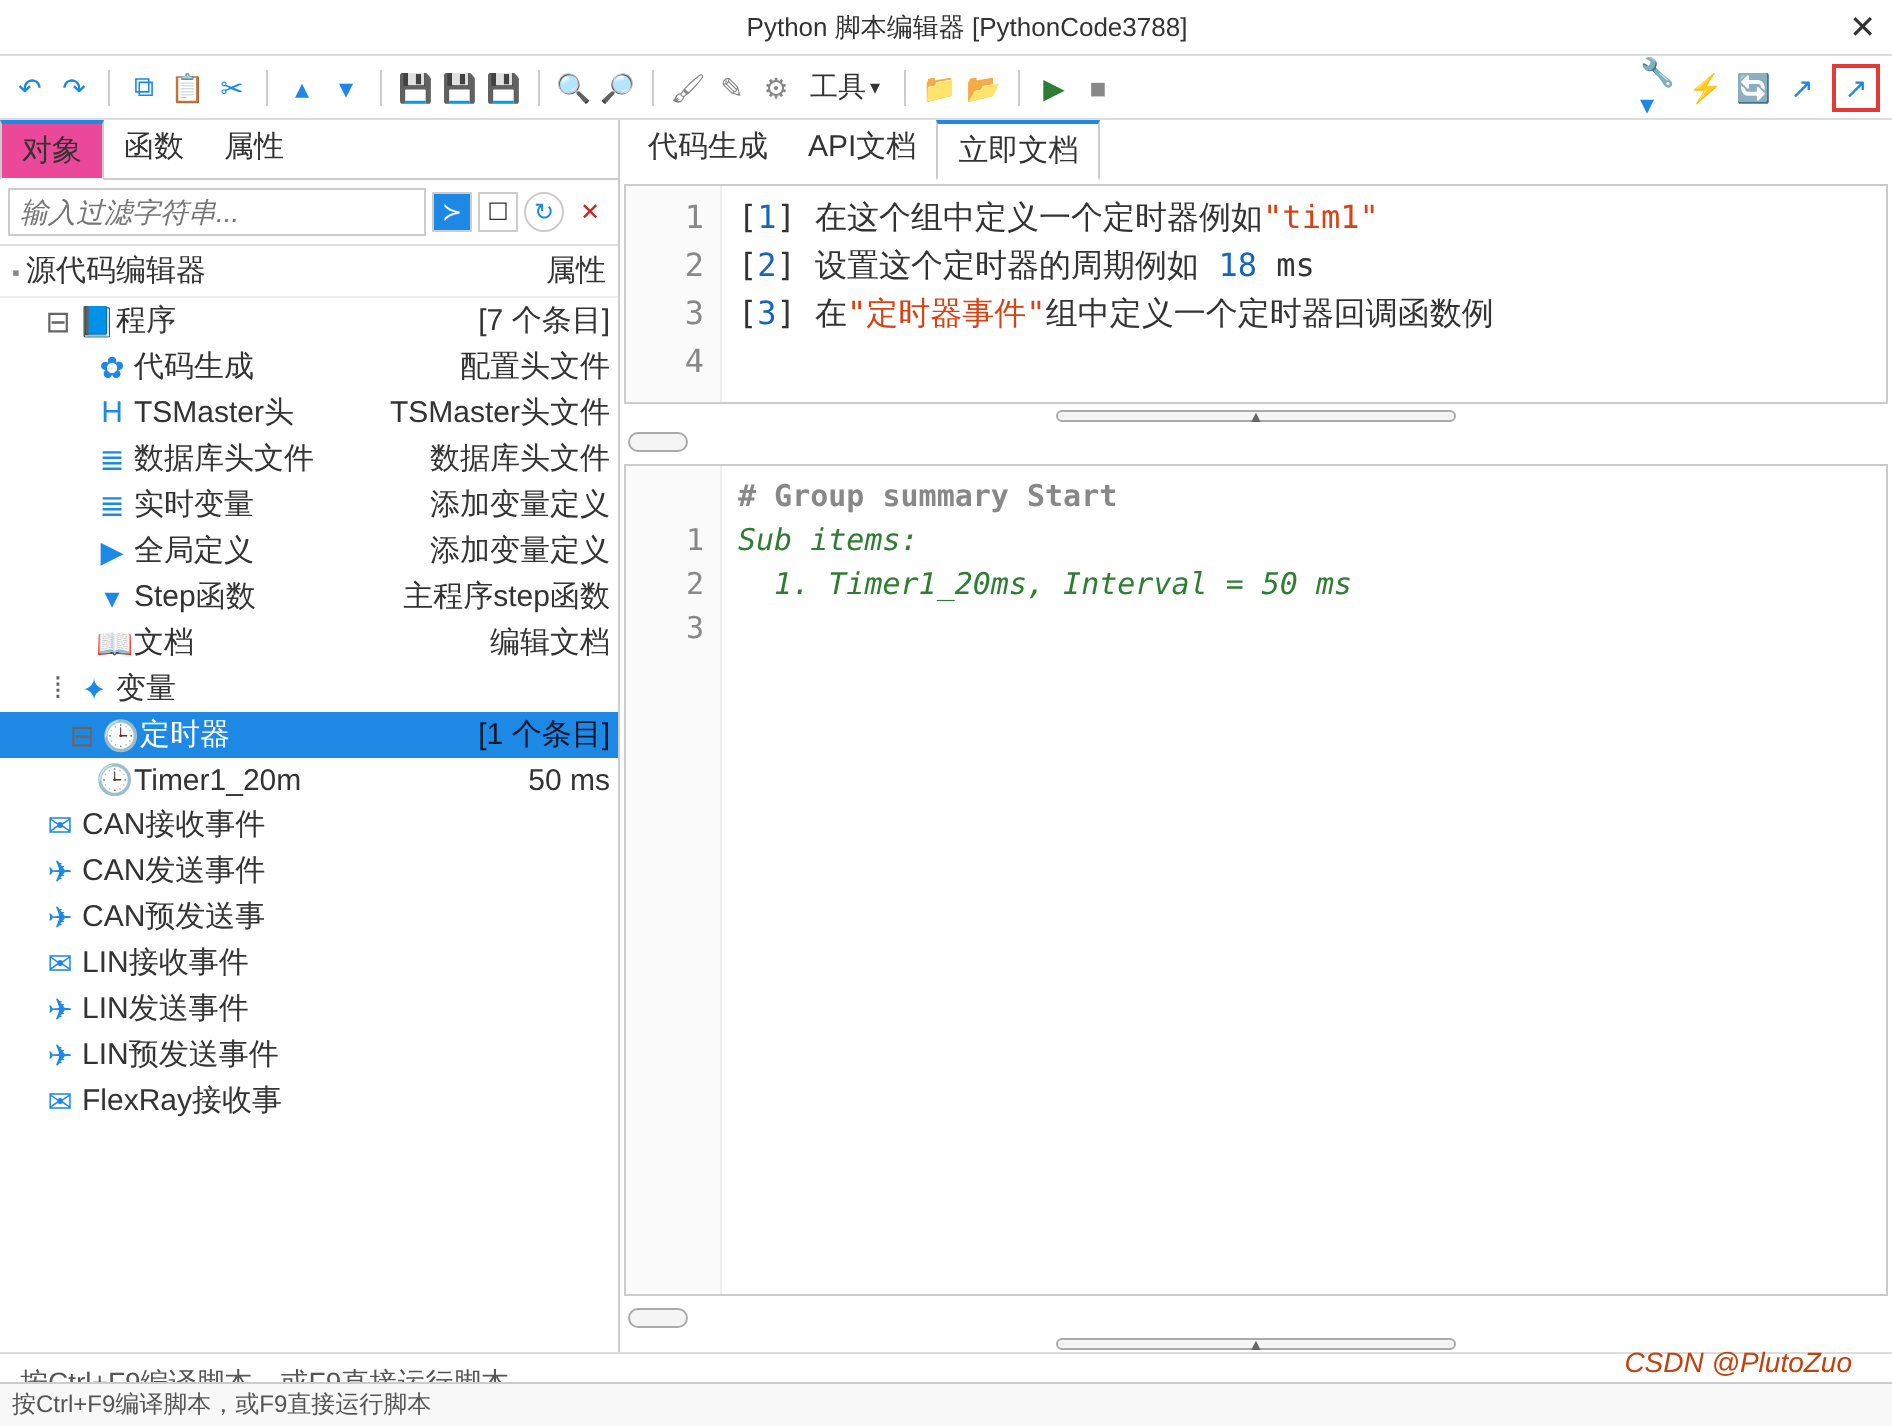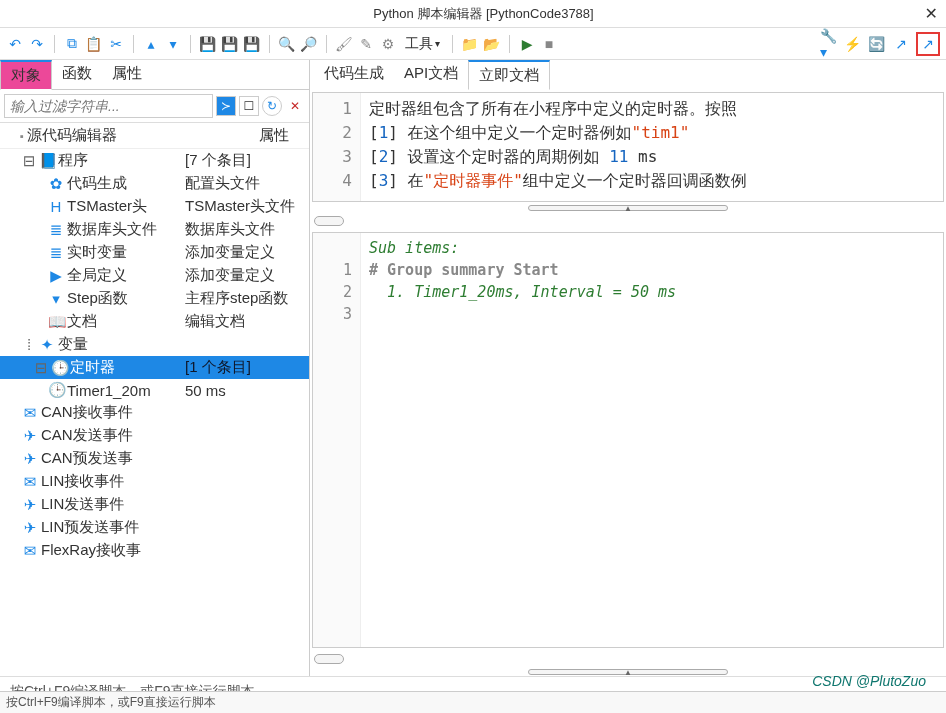--- a/index.html
+++ b/index.html
@@ -22,27 +22,27 @@
 .left-pane { width: 310px; border-right: 1px solid #ccc; display: flex; flex-direction: column; }
 .tabs { display: flex; border-bottom: 1px solid #ccc; height: 30px; }
 .tab { padding: 4px 10px; cursor: pointer; font-size: 15px; }
 .tab.active { background: #ec4899; border: 1px solid #ccc; border-bottom: 1px solid #fff; margin-bottom: -1px; border-top: 2px solid #1E88E5; }
 
 .filter-row { display: flex; align-items: center; padding: 4px; gap: 3px; border-bottom: 1px solid #ddd; }
 .filter-input { flex: 1; border: 1px solid #ccc; padding: 3px 5px; font-size: 14px; color: #888; font-style: italic; }
 .filter-btn { width: 20px; height: 20px; border: 1px solid #ccc; display: flex; align-items: center; justify-content: center; cursor: pointer; font-size: 12px; }
 .filter-btn.ps { background: #1E88E5; color: white; }
 
-.tree-header { display: flex; font-size: 15px; padding: 3px 20px; border-bottom: 1px solid #eee; }
+.tree-header { display: flex; font-size: 15px; padding: 3px 6px; border-bottom: 1px solid #eee; }
 .tree-header .col1 { flex: 1; }
 .tree-header .col2 { width: 110px; text-align: right; }
 .tree { flex: 1; overflow-y: auto; font-size: 15px; }
 .tree-row { display: flex; align-items: center; padding: 2px 4px; white-space: nowrap; }
 .tree-row .lbl { flex: 1; overflow: hidden; text-overflow: ellipsis; display: flex; align-items: center; gap: 3px; }
-.tree-row .val { width: 120px; text-align: left; overflow: hidden; text-overflow: ellipsis; }
+.tree-row .val { width: 120px; text-align: right; overflow: hidden; text-overflow: ellipsis; }
 .tree-row.selected { background: #1E88E5; color: white; }
 .tree-row.selected .val { color: #0f172a; }
 .tree-row .exp { width: 14px; text-align: center; color: #666; cursor: pointer; }
 .ind1 .lbl { padding-left: 18px; }
 .ind2 .lbl { padding-left: 44px; }
 .ind-t .lbl { padding-left: 30px; }
 .ticon { display: inline-block; width: 16px; text-align: center; }
 
 .right-pane { flex: 1; display: flex; flex-direction: column; position: relative; }
 .rtabs { display: flex; height: 30px; padding-left: 4px; }
@@ -62,21 +62,21 @@
 .collapse-pill { width: 30px; height: 10px; border: 1px solid #aaa; border-radius: 5px; background: #f5f5f5; margin: 4px; }
 
 .editor2 { flex: 1; border: 1px solid #ccc; margin: 2px; display: flex; font-family: Consolas, monospace; font-size: 15px; }
 .editor2 .gutter div { line-height: 22px; }
 .editor2 .code-line { line-height: 22px; }
 .comment { color: #888; font-weight: bold; }
 .subitems { color: #2E7D32; font-style: italic; }
 
 .hint-bar { padding: 6px 10px; font-size: 14px; color: #555; border-top: 1px solid #ddd; height: 30px; }
 .status-bar { position: absolute; bottom: 0; left: 0; right: 0; height: 22px; border-top: 1px solid #ccc; padding: 2px 6px; font-size: 12px; color: #555; background: #f8f8f8; }
-.watermark { position: absolute; right: 20px; bottom: 24px; color: #0f766e; font-size: 14px; font-style: italic; }
+.watermark { position: absolute; right: 20px; bottom: 24px; color: #c2410c; font-size: 14px; font-style: italic; }
 </style>
 </head>
 <body>
 
 <div class="titlebar">
   <span>Python 脚本编辑器 [PythonCode3788]</span>
   <span class="close">✕</span>
 </div>
 
 <div class="toolbar">
@@ -285,44 +285,43 @@
       </div>
 
     <div class="editor">
       <div class="gutter" id="doc-gutter">
           <div>1</div>
           <div>2</div>
           <div>3</div>
           <div>4</div>
         </div>
       <div class="code" id="doc-code">
-          <div class="code-line">定时器组包含了所有在小程序中定义的定时器。按照</div>
           <div class="code-line">[<span class="tok-num">1</span>] 在这个组中定义一个定时器例如<span class="tok-str">"tim1"</span></div>
-          <div class="code-line">[<span class="tok-num">2</span>] 设置这个定时器的周期例如 <span class="tok-num">11</span> ms</div>
+          <div class="code-line">[<span class="tok-num">2</span>] 设置这个定时器的周期例如 <span class="tok-num">18</span> ms</div>
           <div class="code-line">[<span class="tok-num">3</span>] 在<span class="tok-str">"定时器事件"</span>组中定义一个定时器回调函数例</div>
         </div>
     </div>
 
     <div class="split-bar">
         <div class="split-handle">▲</div>
       </div>
     <div style="display:flex">
         <div class="collapse-pill"></div>
       </div>
 
     <div class="editor2">
         <div class="gutter">
           <div>&nbsp;</div>
           <div>1</div>
           <div>2</div>
           <div>3</div>
         </div>
         <div class="code">
+          <div class="code-line comment"># Group summary Start</div>
           <div class="code-line subitems">Sub items:</div>
-          <div class="code-line comment"># Group summary Start</div>
           <div class="code-line subitems">  1. Timer1_20ms, Interval = 50 ms</div>
           <div class="code-line subitems">&nbsp;</div>
         </div>
       </div>
 
     <div style="display:flex">
         <div class="collapse-pill"></div>
       </div>
     <div class="split-bar">
         <div class="split-handle">▲</div>

